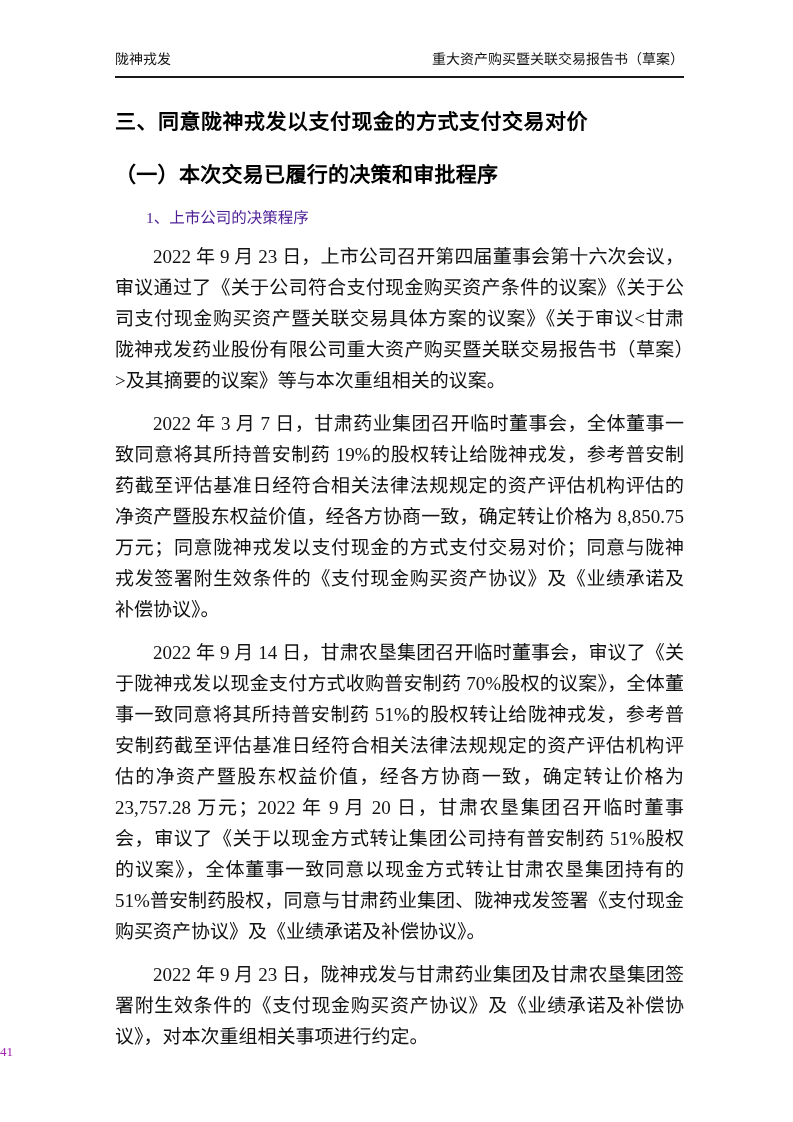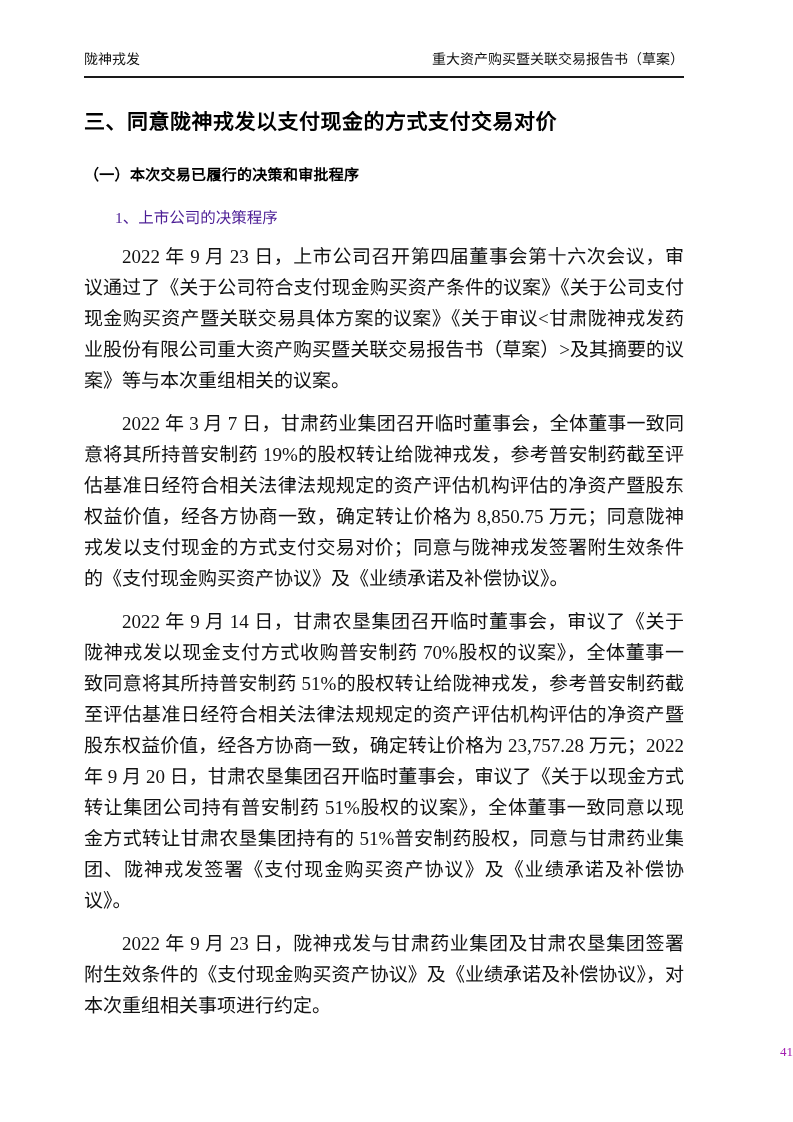--- a/index.html
+++ b/index.html
@@ -7,21 +7,21 @@
     padding: 0;
     background: #888;
   }
   .page {
     position: relative;
     width: 793px;
     height: 1122px;
     margin: 0 auto;
     background: #ffffff;
     box-sizing: border-box;
-    padding: 50px 109px 0 84px;
+    padding: 50px 109px 0 115px;
     color: #111111;
     font-family: "Liberation Serif", "DejaVu Serif", serif;
     overflow: hidden;
   }
   .doc-header {
     display: flex;
     justify-content: space-between;
     align-items: flex-end;
     font-size: 14px;
     line-height: 20px;
@@ -39,21 +39,21 @@
     font-weight: 700;
     font-size: 21px;
     line-height: 28px;
     letter-spacing: 0.5px;
     color: #000000;
   }
   .h2 {
     margin: 26px 0 0 0;
     font-family: "Liberation Sans", "DejaVu Sans", sans-serif;
     font-weight: 700;
-    font-size: 15px;
+    font-size: 21px;
     line-height: 25px;
     letter-spacing: 0.3px;
     color: #000000;
   }
   .item-heading {
     margin: 20px 0 0 0;
     font-size: 15.5px;
     line-height: 22px;
     text-indent: 2em;
     color: #4c1d95;
@@ -61,24 +61,24 @@
   .para {
     margin: 12px 0 0 0;
     font-size: 19px;
     line-height: 31px;
     text-indent: 2em;
     text-align: justify;
     color: #111111;
   }
   .page-number {
     position: absolute;
-    left: 17px;
+    left: 0;
     right: 0;
     bottom: 62px;
-    text-align: right;
+    text-align: left;
     font-size: 13px;
     color: #a21caf;
   }
 </style>
 </head>
 <body>
 
 <div class="page">
 
   <div class="doc-header">

